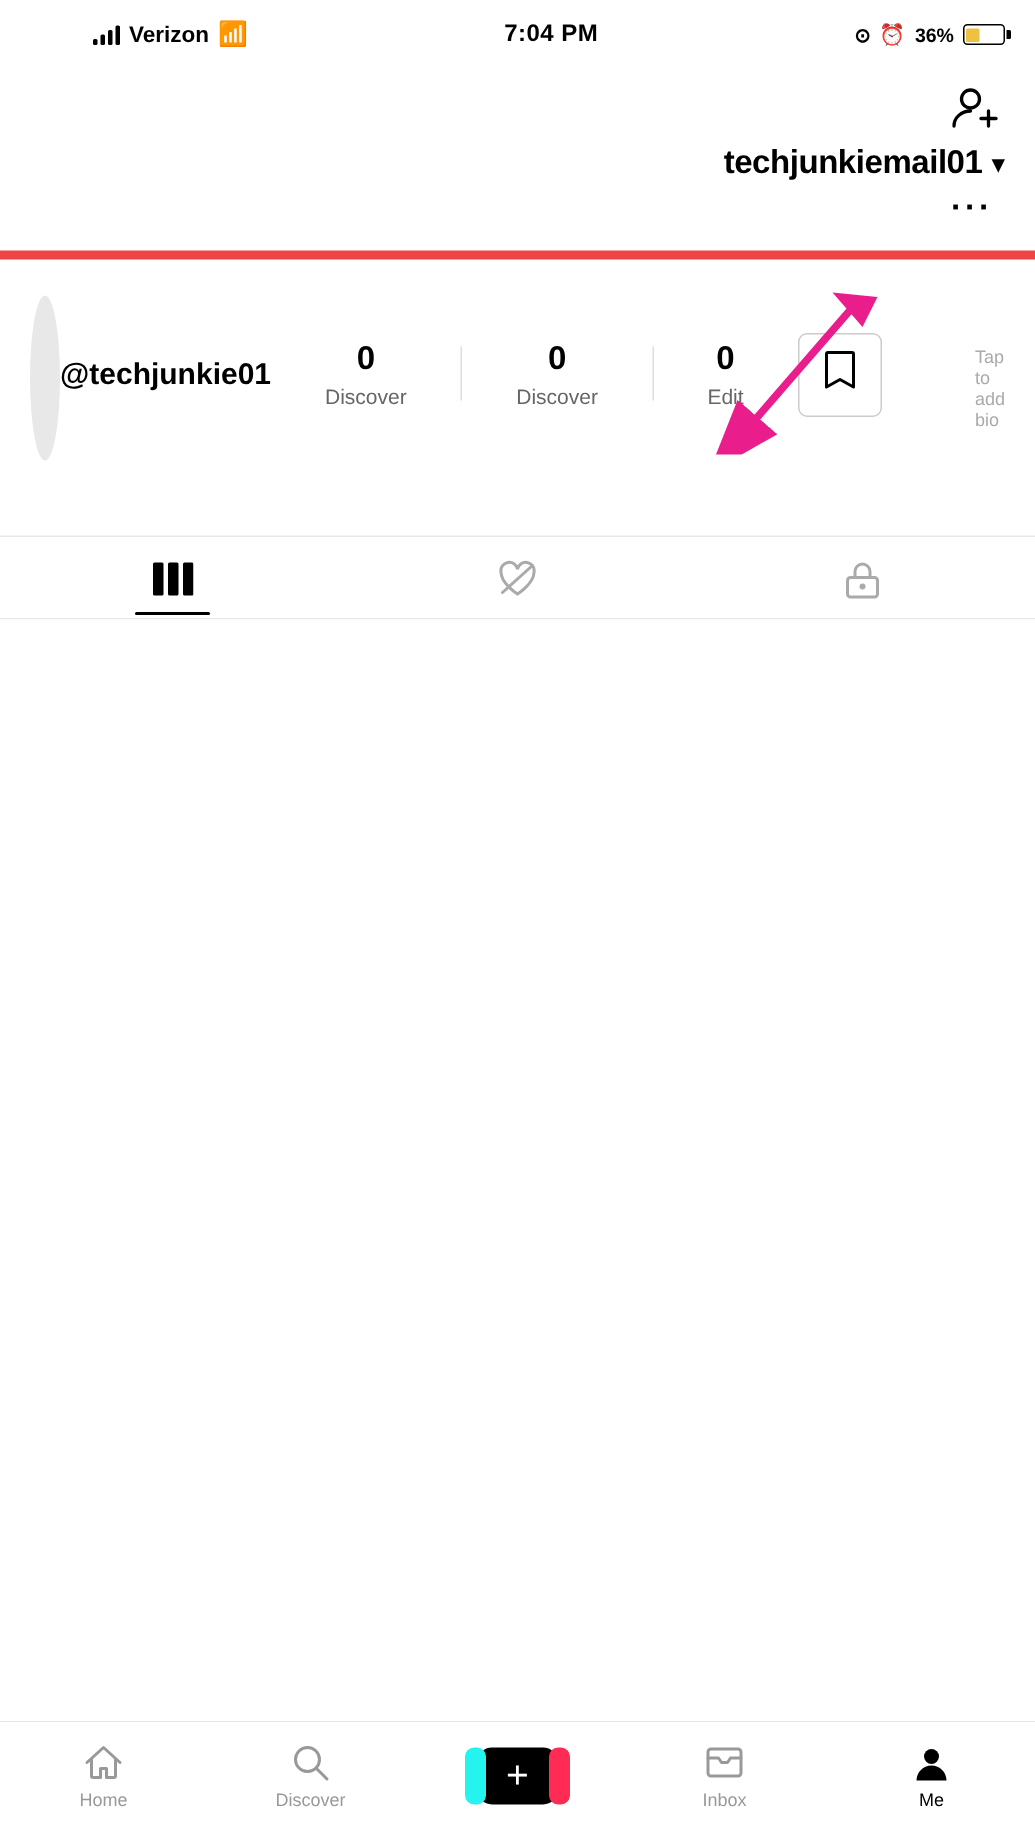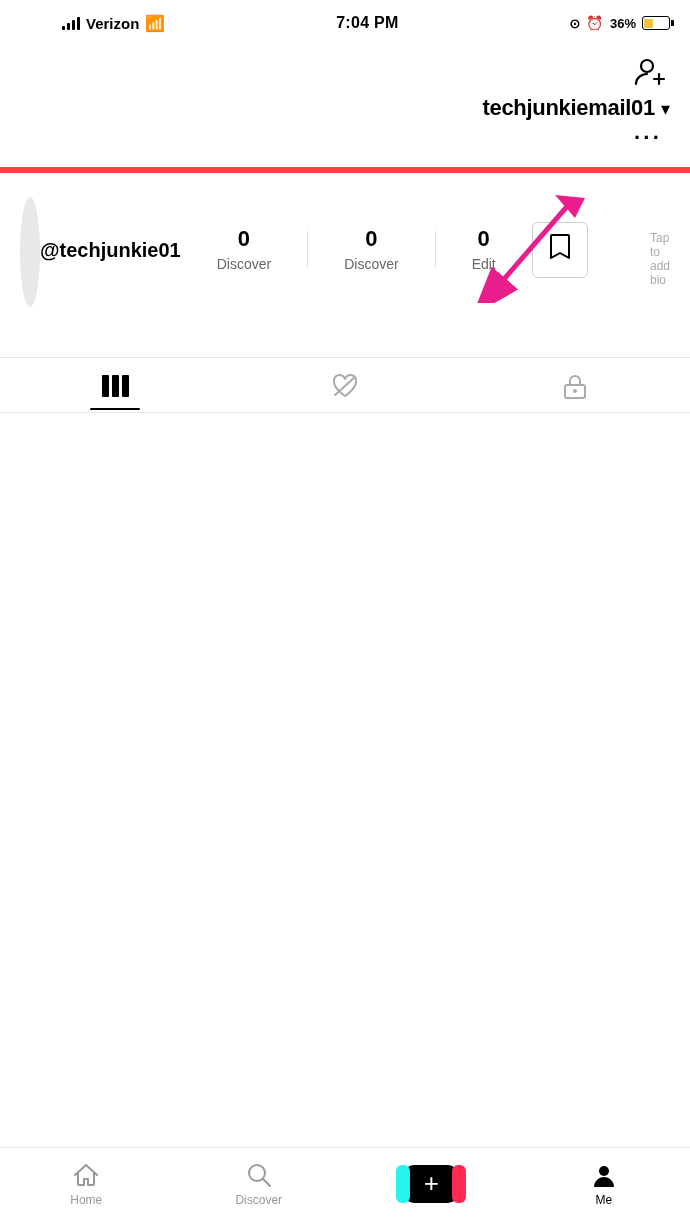--- a/index.html
+++ b/index.html
@@ -478,18 +478,25 @@
     </svg>
     <span class="nav-label">Discover</span>
   </div>
   <div class="plus-nav-item">
     <div class="plus-btn">
       <span class="plus-sign">+</span>
     </div>
   </div>
   <div class="nav-item">
     <svg width="28" height="28" viewBox="0 0 28 28" fill="none" xmlns="http://www.w3.org/2000/svg">
+      <rect x="3" y="5" width="22" height="18" rx="2" stroke="#999" stroke-width="2" fill="none"></rect>
+      <path d="M3 11h7l2 3 4 0 2-3h7" stroke="#999" stroke-width="2" fill="none" stroke-linecap="round" stroke-linejoin="round"></path>
+    </svg>
+    <span class="nav-label">Inbox</span>
+  </div>
+  <div class="nav-item">
+    <svg width="28" height="28" viewBox="0 0 28 28" fill="none" xmlns="http://www.w3.org/2000/svg">
       <circle cx="14" cy="10" r="5" fill="#000"></circle>
       <path d="M4 26c0-5.523 4.477-10 10-10s10 4.477 10 10" fill="#000"></path>
     </svg>
     <span class="nav-label active">Me</span>
   </div>
 </div>
 
 </body></html>

